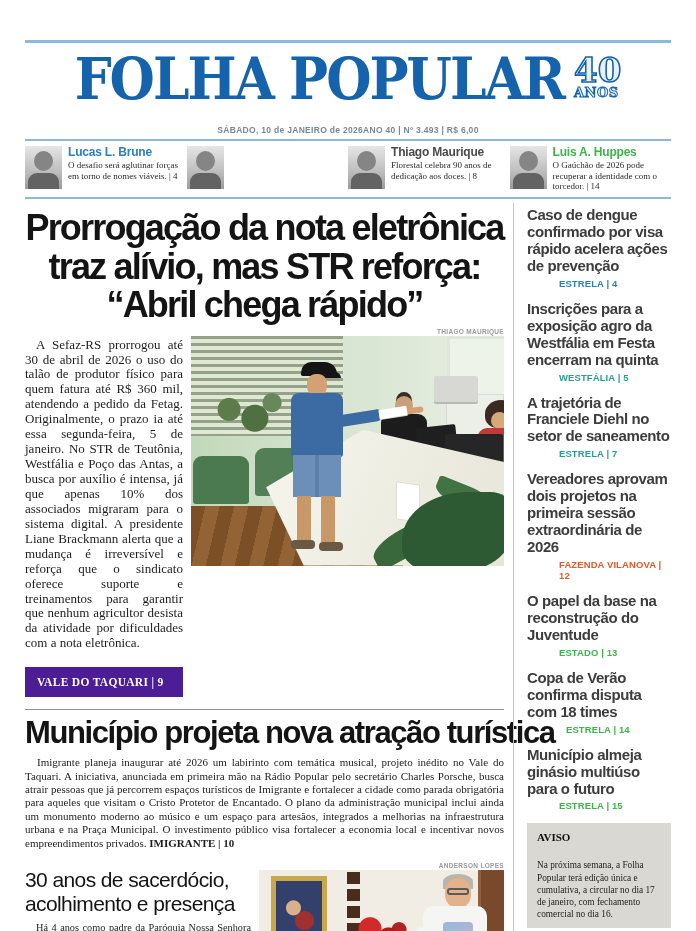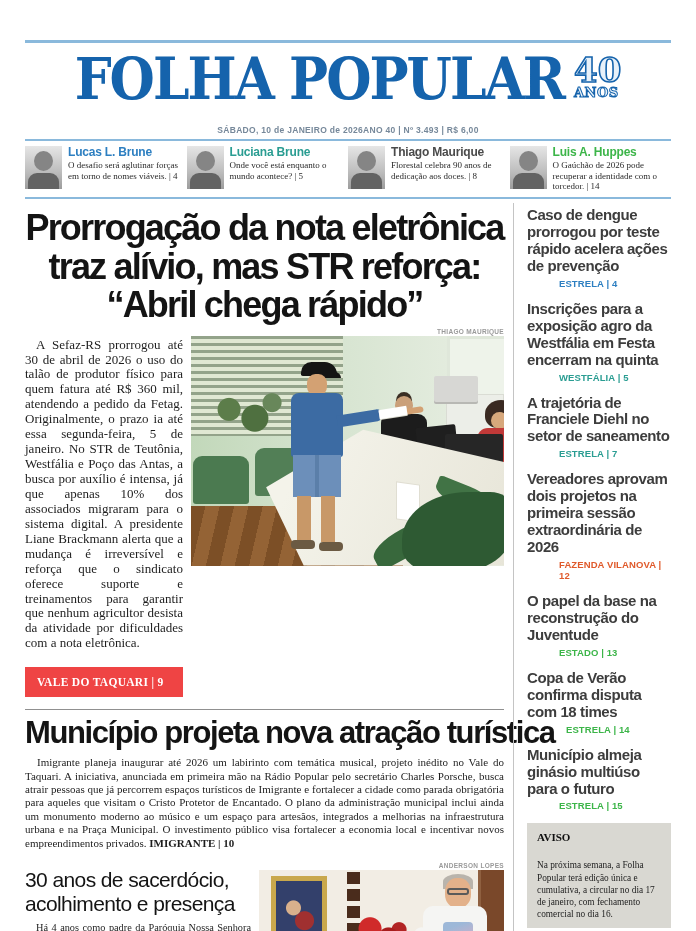--- a/index.html
+++ b/index.html
@@ -186,24 +186,20 @@
       <div>
         <div class="col-name" style="color: rgb(45, 127, 193);">Lucas L. Brune</div>
         <div class="col-blurb">O desafio será aglutinar forças em torno de nomes viáveis. | 4</div>
       </div>
     </div>
     <div class="columnist">
       <div class="avatar">
           <div class="av-head"></div>
           <div class="av-body"></div>
         </div>
-      <div>
-        <div class="col-name" style="color: rgb(42, 157, 146);">Luciana Brune</div>
-        <div class="col-blurb">Onde você está enquanto o mundo acontece? | 5</div>
-      </div>
     </div>
     <div class="columnist">
       <div class="avatar">
           <div class="av-head"></div>
           <div class="av-body"></div>
         </div>
       <div>
         <div class="col-name" style="color: rgb(74, 74, 74);">Thiago Maurique</div>
         <div class="col-blurb">Florestal celebra 90 anos de dedicação aos doces. | 8</div>
       </div>
@@ -221,21 +217,21 @@
   </div>
 
   <div class="main">
     <div class="main-left">
 
       <h1 class="lead-headline">Prorrogação da nota eletrônica traz alívio, mas STR reforça: “Abril chega rápido”</h1>
       <div class="photo-credit">THIAGO MAURIQUE</div>
       <div class="lead-row">
         <div class="lead-text">
           <p>A Sefaz-RS prorrogou até 30 de abril de 2026 o uso do talão de produtor físico para quem fatura até R$ 360 mil, atendendo a pedido da Fetag. Originalmente, o prazo ia até essa segunda-feira, 5 de janeiro. No STR de Teutônia, Westfália e Poço das Antas, a busca por auxílio é intensa, já que apenas 10% dos associados migraram para o sistema digital. A presidente Liane Brackmann alerta que a mudança é irreversível e reforça que o sindicato oferece suporte e treinamentos para garantir que nenhum agricultor desista da atividade por dificuldades com a nota eletrônica.</p>
-          <div class="tag-box green" style="background: #ef4444; margin-top: 16px;">VALE DO TAQUARI | 9</div>
+          <div class="tag-box green" style="background: #4c1d95; margin-top: 16px;">VALE DO TAQUARI | 9</div>
         </div>
         <div class="lead-photo">
           <div class="s lp-wall"></div>
           <div class="s lp-blinds"></div>
           <div class="s lp-sill-plant"></div>
           <div class="s lp-window2"></div>
           <div class="s lp-cabinet"></div>
           <div class="s lp-printer"></div>
           <div class="s lp-chair1"></div>
           <div class="s lp-chair2"></div>
@@ -301,21 +297,21 @@
             <div class="s tp-arm"></div>
             <div class="s tp-watch"></div>
             <div class="s tp-jeans"></div>
           </div>
         </div>
       </div>
     </div>
 
     <div class="main-right">
       <div class="sb-item">
-        <div class="sb-head">Caso de dengue prorrogou por teste rápido acelera ações de prevenção</div>
+        <div class="sb-head">Caso de dengue confirmado por visa rápido acelera ações de prevenção</div>
         <div class="sb-tag" style="color: rgb(45, 127, 193);">ESTRELA | 4</div>
       </div>
       <div class="sb-item">
         <div class="sb-head">Inscrições para a exposição agro da Westfália em Festa encerram na quinta</div>
         <div class="sb-tag" style="color: rgb(42, 157, 146);">WESTFÁLIA | 5</div>
       </div>
       <div class="sb-item">
         <div class="sb-head">A trajetória de Franciele Diehl no setor de saneamento</div>
         <div class="sb-tag" style="color: rgb(42, 157, 146);">ESTRELA | 7</div>
       </div>

